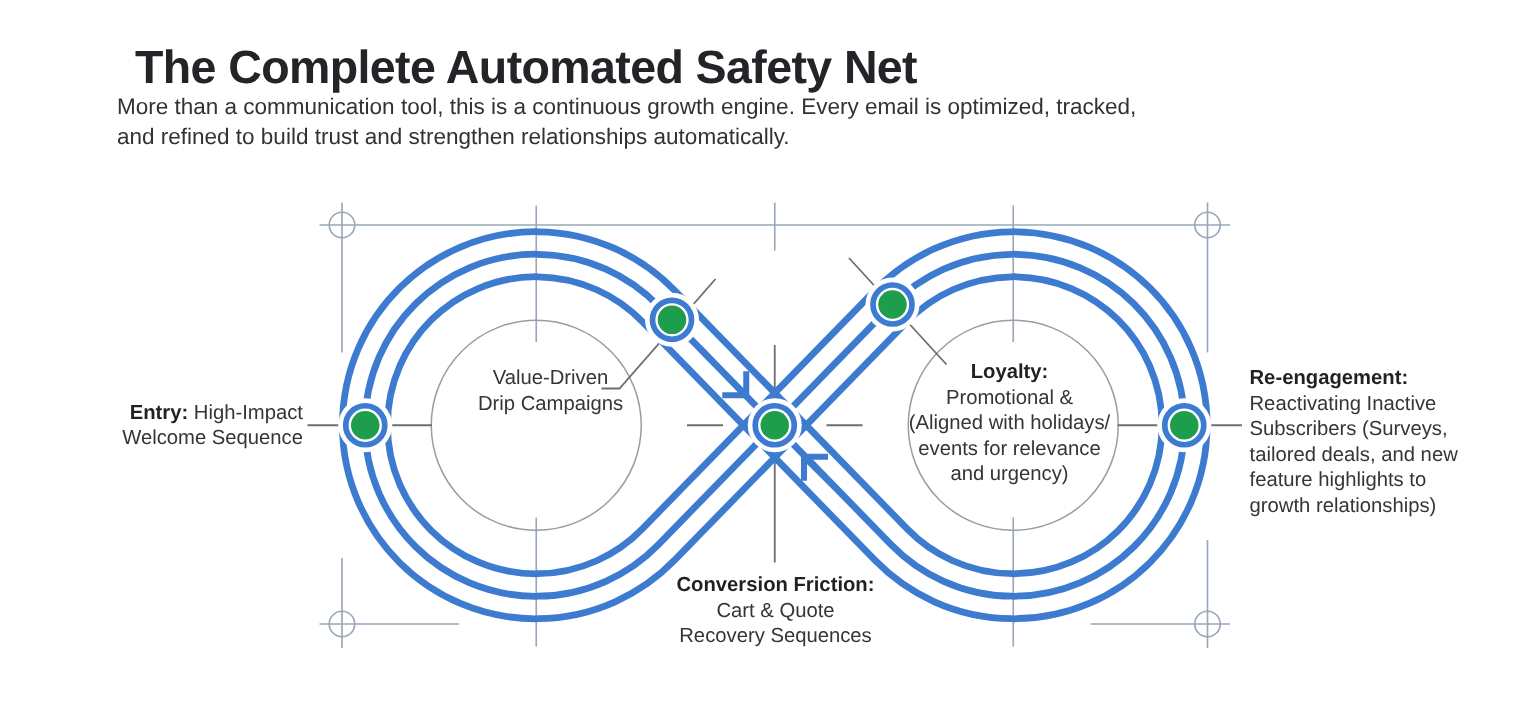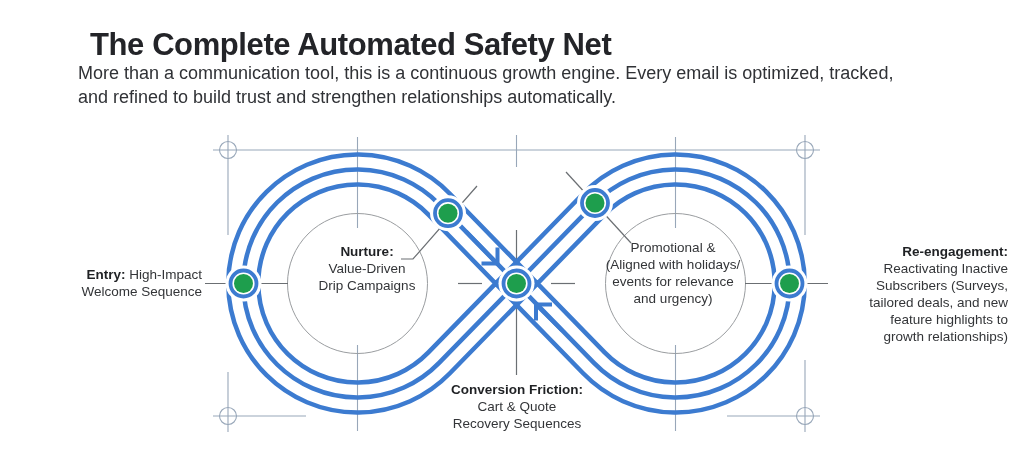--- a/index.html
+++ b/index.html
@@ -1,22 +1,22 @@
 <!DOCTYPE html>
 <html><head>
 <meta charset="utf-8">
 <style>
   html,body{margin:0;padding:0;background:#fff;}
   .page{position:relative;width:1024px;height:470px;background:#ffffff;overflow:hidden;
         font-family:"Liberation Sans",sans-serif;color:#2b2d31;}
   .title{position:absolute;left:78px;top:16px;margin:12px;font-size:31px;line-height:1.1;
          font-weight:700;letter-spacing:-0.4px;color:#232428;}
-  .subtitle{position:absolute;left:78px;top:62px;font-size:18px;line-height:1.32;color:#303236;}
+  .subtitle{position:absolute;left:78px;top:62px;font-size:15px;line-height:1.32;color:#303236;}
   svg.diagram{position:absolute;left:0;top:0;}
-  .label{position:absolute;font-size:13.5px;line-height:17px;color:#333538;text-align:right;}
+  .label{position:absolute;font-size:13.5px;line-height:17px;color:#333538;}
   .label .b{font-weight:700;color:#1f2124;}
   .label.center{text-align:center;}
   .label.right{text-align:right;}
   .lbl-entry{right:822px;top:266px;white-space:nowrap;}
   .lbl-nurture{left:287px;top:243px;width:160px;}
   .lbl-loyalty{left:583px;top:239px;width:180px;}
   .lbl-conversion{left:427px;top:381px;width:180px;}
   .lbl-reengagement{left:833px;top:243px;width:175px;}
 </style>
 </head>
@@ -111,26 +111,26 @@
       </g>
     </g>
   </svg>
 
   <div class="label right lbl-entry">
     <div><span class="b">Entry:</span><span> High-Impact</span></div>
     <div>Welcome Sequence</div>
   </div>
 
   <div class="label center lbl-nurture">
-    <div class="b">Nurture:</div>
     <div>Value-Driven</div>
     <div>Drip Campaigns</div>
   </div>
 
   <div class="label center lbl-loyalty">
+    <div class="b">Loyalty:</div>
     <div>Promotional &amp;</div>
     <div>(Aligned with holidays/</div>
     <div>events for relevance</div>
     <div>and urgency)</div>
   </div>
 
   <div class="label center lbl-conversion">
     <div class="b">Conversion Friction:</div>
     <div>Cart &amp; Quote</div>
     <div>Recovery Sequences</div>

